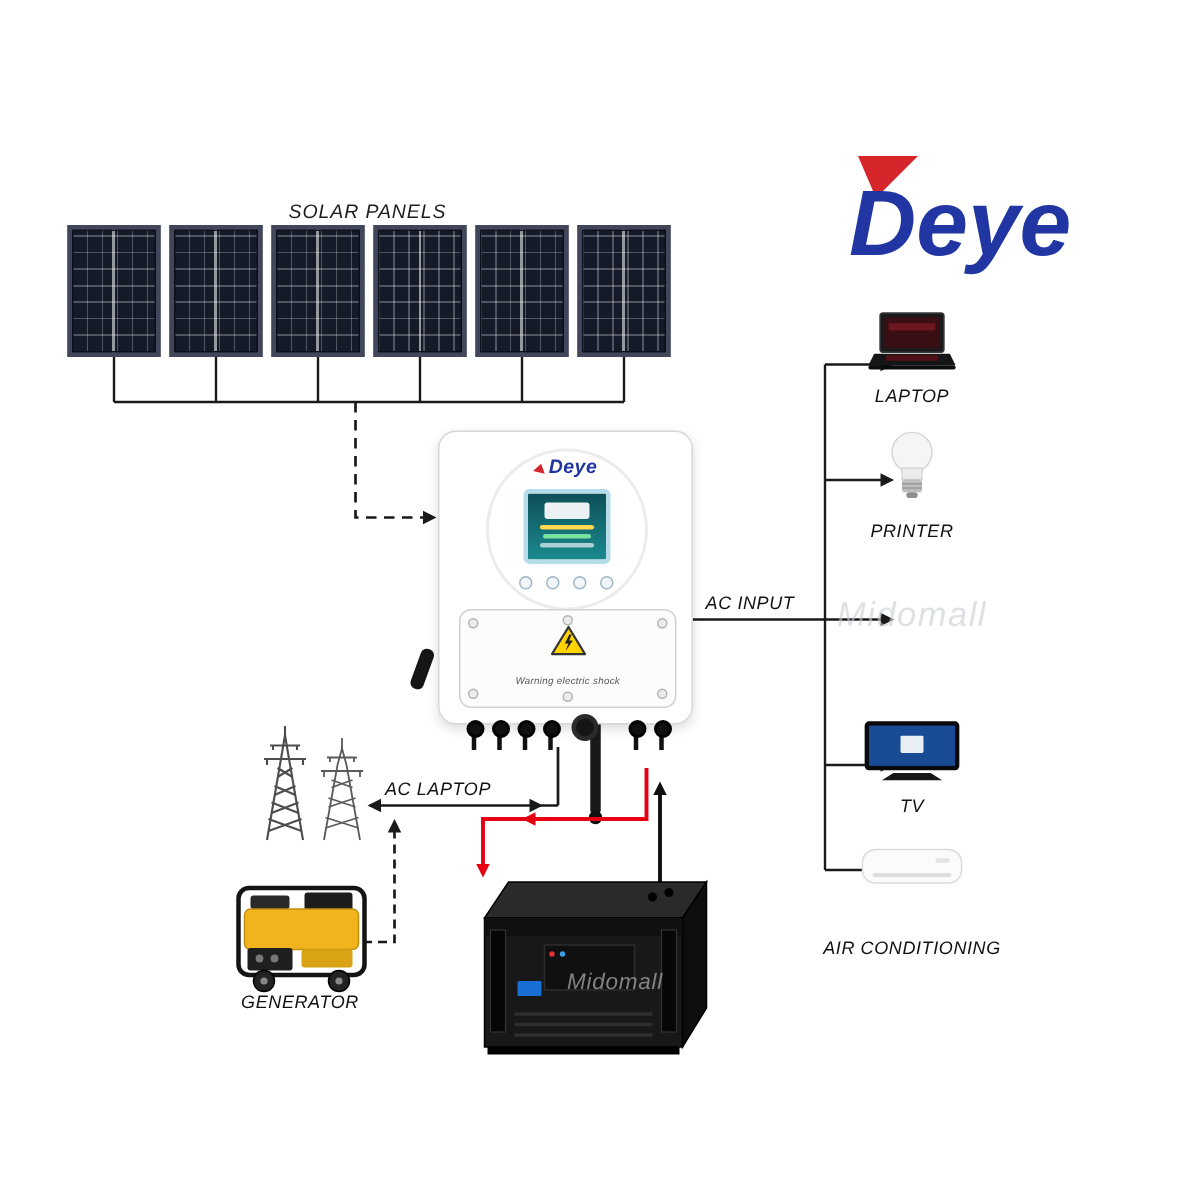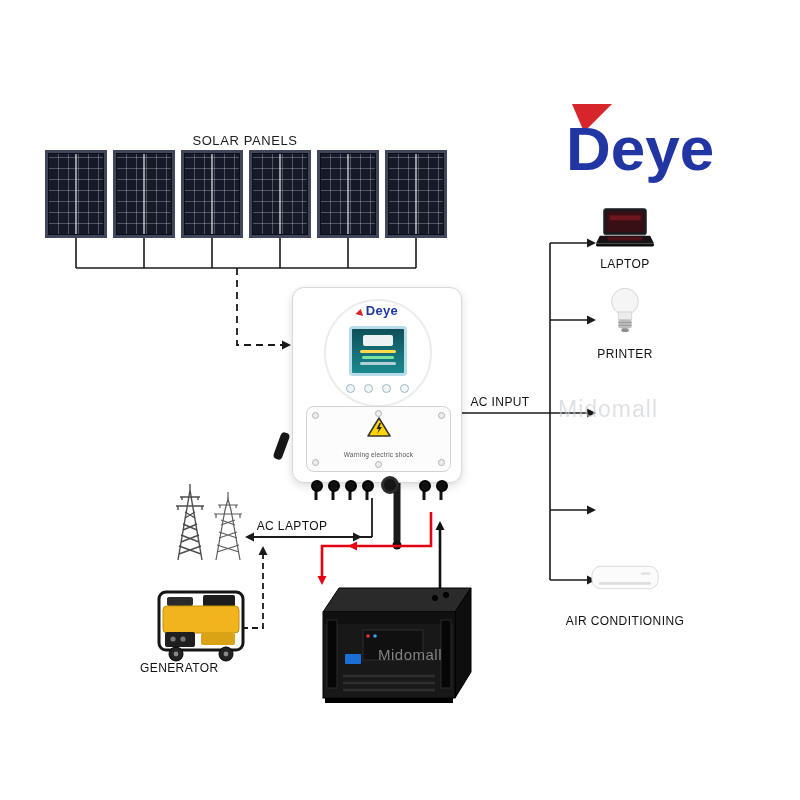--- a/index.html
+++ b/index.html
@@ -4,41 +4,41 @@
 <style>
   :root{
     --brand-blue:#2135a3;
     --brand-red:#d6252b;
     --wire-black:#1a1a1a;
     --cable-red:#e60012;
     --panel-dark:#141a28;
   }
   *{margin:0;padding:0;box-sizing:border-box;}
   body{font-family:"Liberation Sans",sans-serif;background:#fff;}
-  .canvas{position:relative;width:729px;height:800px;background:#fff;overflow:hidden;}
+  .canvas{position:relative;width:729px;height:800px;background:#fff;overflow:hidden;font-style:italic;}
   .abs{position:absolute;}
 
   
   .wiring{position:absolute;left:0;top:0;width:800px;height:800px;pointer-events:none;}
 
   
   .solar-label{left:130px;top:133px;width:230px;text-align:center;font-size:13px;letter-spacing:.6px;color:#1c1c1c;}
   .sp-row{left:45px;top:150px;display:flex;gap:6px;}
   .sp{width:62px;height:88px;flex:0 0 auto;border:3px solid #41465a;box-shadow:inset 0 0 0 1px #0b0f1a;
       background-color:var(--panel-dark);
       background-image:
         linear-gradient(90deg,transparent 27px,rgba(255,255,255,.55) 27px,rgba(255,255,255,.55) 29px,transparent 29px),
         repeating-linear-gradient(0deg,rgba(255,255,255,.26) 0 1px,transparent 1px 11px),
         repeating-linear-gradient(90deg,rgba(255,255,255,.26) 0 1px,transparent 1px 10px);}
 
   
   .logo{left:542px;top:96px;width:230px;height:100px;}
 
   
-  .load{position:absolute;left:560px;width:130px;display:flex;flex-direction:column;align-items:center;gap:7px;}
+  .load{position:absolute;left:543px;width:130px;display:flex;flex-direction:column;align-items:center;gap:7px;}
   .load-label{font-size:12px;color:#111;letter-spacing:.4px;text-align:center;}
 
   
   .wire-label{font-size:12px;color:#111;letter-spacing:.4px;text-align:center;}
 
   
   .wm1{left:528px;top:396px;width:160px;text-align:center;font-size:23px;color:#c9ced3;opacity:.6;letter-spacing:1px;}
   .wm2{left:350px;top:646px;width:120px;text-align:center;font-size:15px;color:#8f8f8f;opacity:.9;letter-spacing:.5px;}
 
   
@@ -60,21 +60,21 @@
   .ibtn{width:9px;height:9px;border-radius:50%;background:#f2f6f9;border:1.5px solid #9db7c6;}
   .inv-panel{position:absolute;left:13px;top:118px;width:145px;height:66px;background:#fcfcfc;border:1px solid #d2d2d2;border-radius:8px;}
   .screw{position:absolute;width:7px;height:7px;border-radius:50%;background:#ececec;border:1px solid #b3b3b3;}
   .warn-text{position:absolute;left:0;top:44px;width:100%;text-align:center;font-size:6.5px;color:#555;letter-spacing:.2px;}
   .warn-tri{position:absolute;left:50%;top:9px;transform:translateX(-50%);}
   .conn{position:absolute;top:192px;width:12px;height:12px;border-radius:50%;background:#101010;border:2px solid #000;}
   .gland{position:absolute;left:88px;top:188px;width:18px;height:18px;border-radius:50%;background:#151515;border:3px solid #2b2b2b;}
   .antenna{left:277px;top:432px;width:9px;height:28px;background:#161616;border-radius:4px;transform:rotate(20deg);}
 
   
-  .gen-label{left:140px;top:661px;width:120px;font-size:12px;letter-spacing:.4px;color:#111;}
+  .gen-label{left:140px;top:661px;width:120px;text-align:center;font-size:12px;letter-spacing:.4px;color:#111;}
 </style>
 </head>
 <body>
 
 <div class="canvas">
 
   <svg class="wiring">
 
     <g stroke="#1a1a1a" stroke-width="1.6">
       <line x1="76" y1="238" x2="76" y2="268"></line>
@@ -178,28 +178,38 @@
       <rect x="13" y="28" width="14" height="8" fill="#ececec" stroke="#d4d4d4"></rect>
       <rect x="13" y="36" width="14" height="9" rx="2" fill="#bdbdbd"></rect>
       <line x1="13" y1="39" x2="27" y2="39" stroke="#9a9a9a"></line>
       <line x1="13" y1="42" x2="27" y2="42" stroke="#9a9a9a"></line>
       <rect x="16" y="45" width="8" height="4" rx="2" fill="#8f8f8f"></rect>
     </svg>
     <div class="load-label">PRINTER</div>
   </div>
 
 
+  <div class="load" style="top:479px">
+    <svg width="68" height="44" viewBox="0 0 70 46">
+      <rect x="2" y="2" width="66" height="34" rx="3" fill="#0a0a0c"></rect>
+      <rect x="5" y="5" width="60" height="28" fill="#123c7a"></rect>
+      <rect x="5" y="5" width="60" height="28" fill="#1d58a8" opacity=".55"></rect>
+      <rect x="27" y="12" width="16" height="12" rx="1" fill="#e9eef5"></rect>
+      <polygon points="22,38 48,38 56,43 14,43" fill="#17171a"></polygon>
+    </svg>
+    <div class="load-label">TV</div>
+  </div>
 
   <div class="load" style="top:564px">
     <svg width="70" height="30" viewBox="0 0 72 30">
       <rect x="2" y="2" width="68" height="23" rx="9" fill="#fbfbfb" stroke="#d9d9d9"></rect>
       <rect x="9" y="18" width="54" height="3" rx="1.5" fill="#dedede"></rect>
       <rect x="52" y="8" width="10" height="3" rx="1.5" fill="#e4e4e4"></rect>
     </svg>
-    <div class="load-label" style="margin-top:13px">AIR CONDITIONING</div>
+    <div class="load-label" style="margin-top:24px">AIR CONDITIONING</div>
   </div>
 
   <div class="abs wire-label" style="left:455px;top:395px;width:90px">AC INPUT</div>
   <div class="abs wire-label" style="left:249px;top:519px;width:86px">AC LAPTOP</div>
 
   <div class="abs wm1">Midomall</div>
 
   <div class="abs inverter">
     <div class="inv-circle"></div>
     <div class="inv-logo"><span class="tri"></span><span>Deye</span></div>

